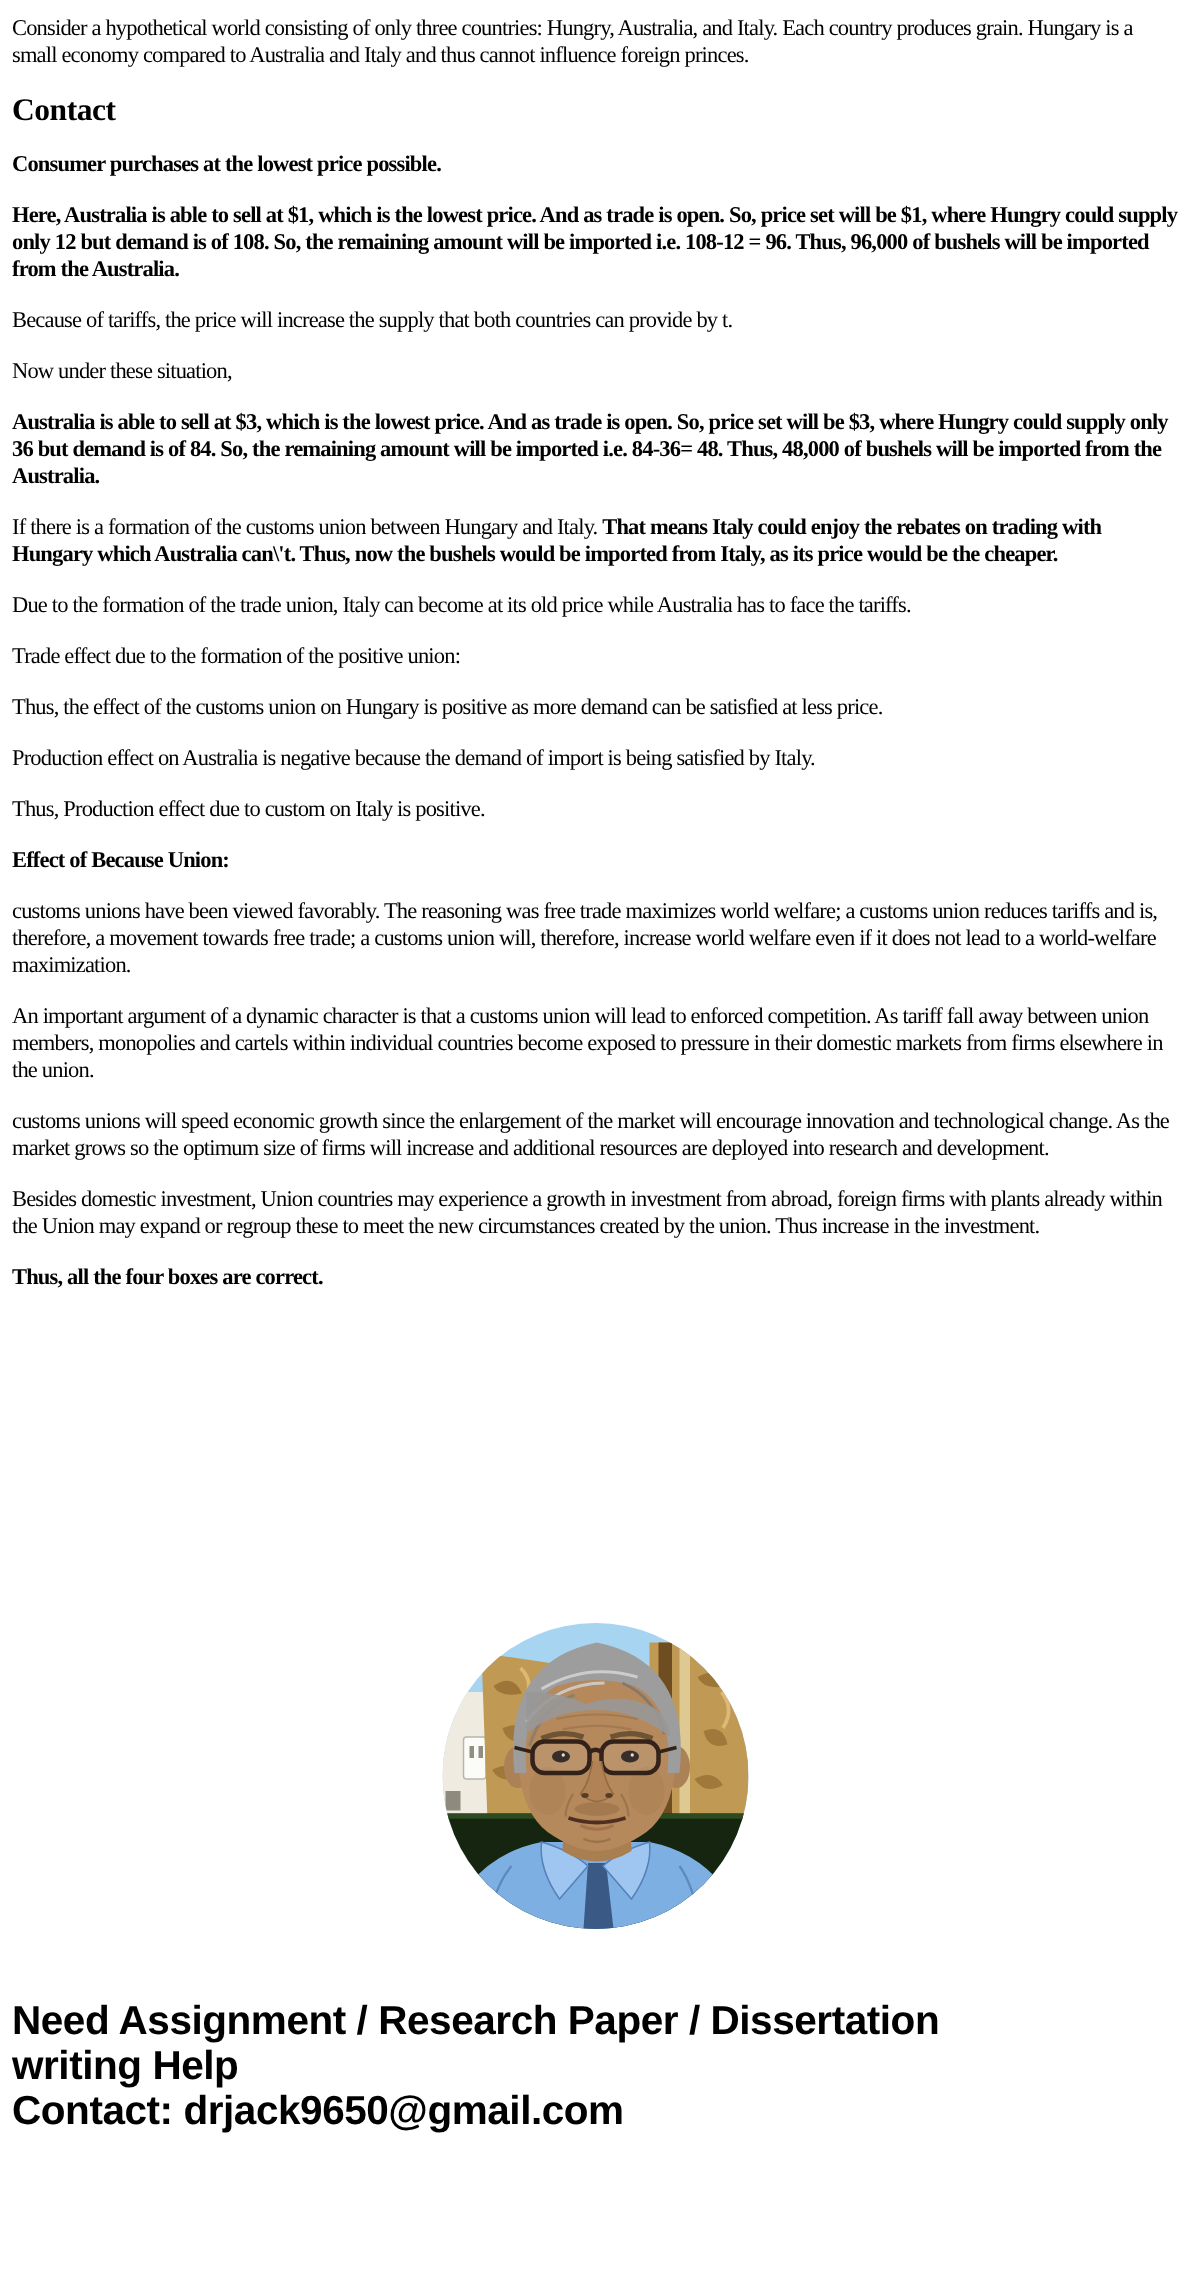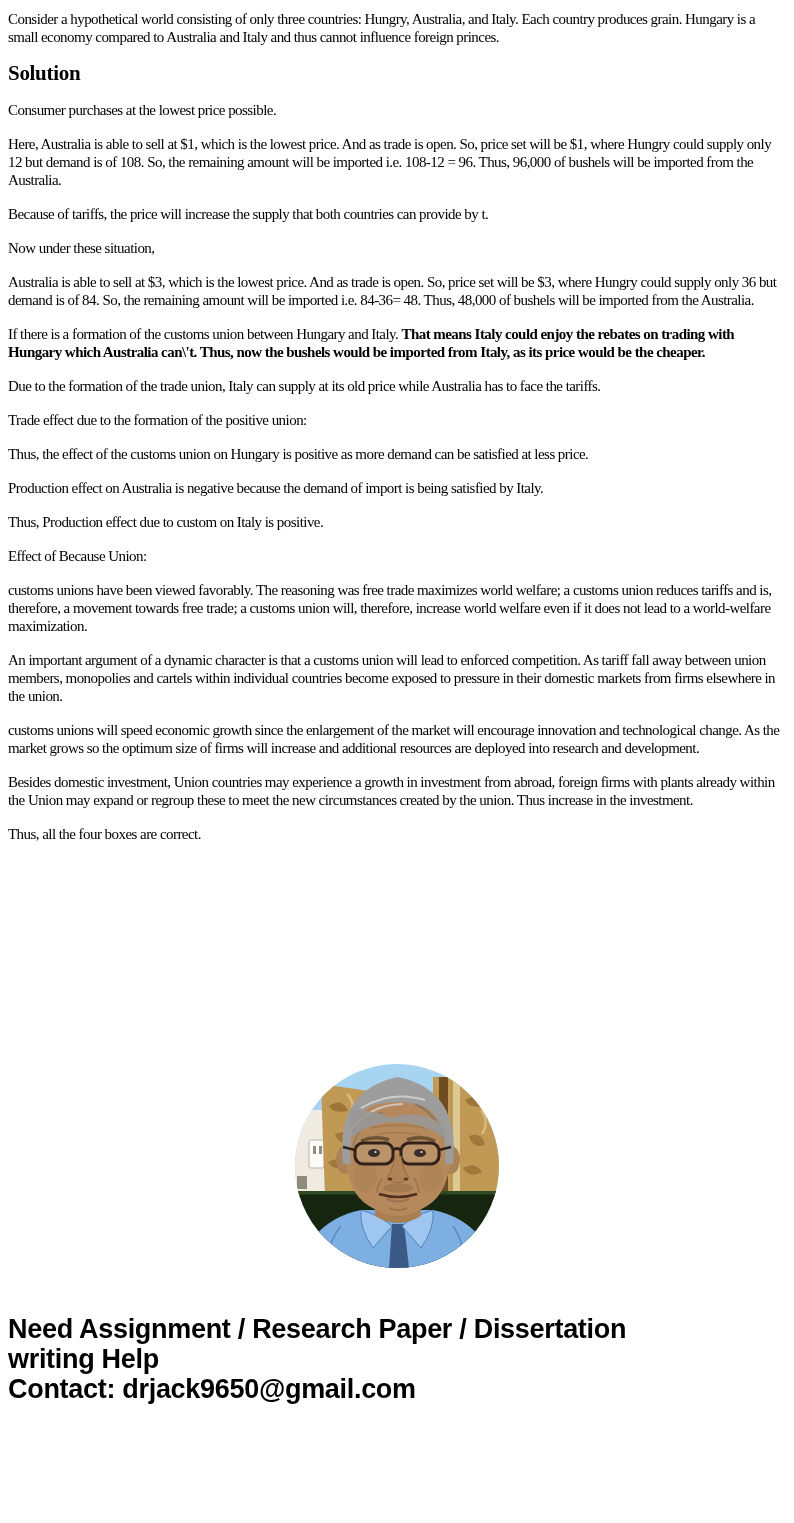--- a/index.html
+++ b/index.html
@@ -18,21 +18,21 @@
   .page p { margin: 16px 0; }
   .page > p:first-child { margin-top: 2px; }
   h2.sol {
     font-family: "Liberation Serif", serif;
     font-size: 21px;
     line-height: 23px;
     letter-spacing: -0.3px;
     font-weight: bold;
     margin: 16px 0 16px 0;
   }
-  .b { font-weight: normal; }
+  .b { font-weight: bold; }
   .avatar-wrap {
     margin: 221px auto 0 auto;
     width: 204px;
     height: 204px;
     padding: 0;
   }
   .promo {
     margin-top: 46px;
     text-align: left;
     font-family: "Liberation Sans", sans-serif;
@@ -43,35 +43,35 @@
     color: #000000;
   }
 </style>
 </head>
 <body>
 
 <main class="page">
 
   <p>Consider a hypothetical world consisting of only three countries: Hungry, Australia, and Italy. Each country produces grain. Hungary is a small economy compared to Australia and Italy and thus cannot influence foreign princes.</p>
 
-  <h2 class="sol">Solution</h2>
+  <h2 class="sol">Contact</h2>
 
   <p class="b">Consumer purchases at the lowest price possible.</p>
 
   <p class="b">Here, Australia is able to sell at $1, which is the lowest price. And as trade is open. So, price set will be $1, where Hungry could supply only 12 but demand is of 108. So, the remaining amount will be imported i.e. 108-12 = 96. Thus, 96,000 of bushels will be imported from the Australia.</p>
 
   <p>Because of tariffs, the price will increase the supply that both countries can provide by t.</p>
 
   <p>Now under these situation,</p>
 
   <p class="b">Australia is able to sell at $3, which is the lowest price. And as trade is open. So, price set will be $3, where Hungry could supply only 36 but demand is of 84. So, the remaining amount will be imported i.e. 84-36= 48. Thus, 48,000 of bushels will be imported from the Australia.</p>
 
   <p><span>If there is a formation of the customs union between Hungary and Italy. </span><b>That means Italy could enjoy the rebates on trading with Hungary which Australia can\'t. Thus, now the bushels would be imported from Italy, as its price would be the cheaper.</b></p>
 
-  <p>Due to the formation of the trade union, Italy can supply at its old price while Australia has to face the tariffs.</p>
+  <p>Due to the formation of the trade union, Italy can become at its old price while Australia has to face the tariffs.</p>
 
   <p>Trade effect due to the formation of the positive union:</p>
 
   <p>Thus, the effect of the customs union on Hungary is positive as more demand can be satisfied at less price.</p>
 
   <p>Production effect on Australia is negative because the demand of import is being satisfied by Italy.</p>
 
   <p>Thus, Production effect due to custom on Italy is positive.</p>
 
   <p class="b">Effect of Because Union:</p>

